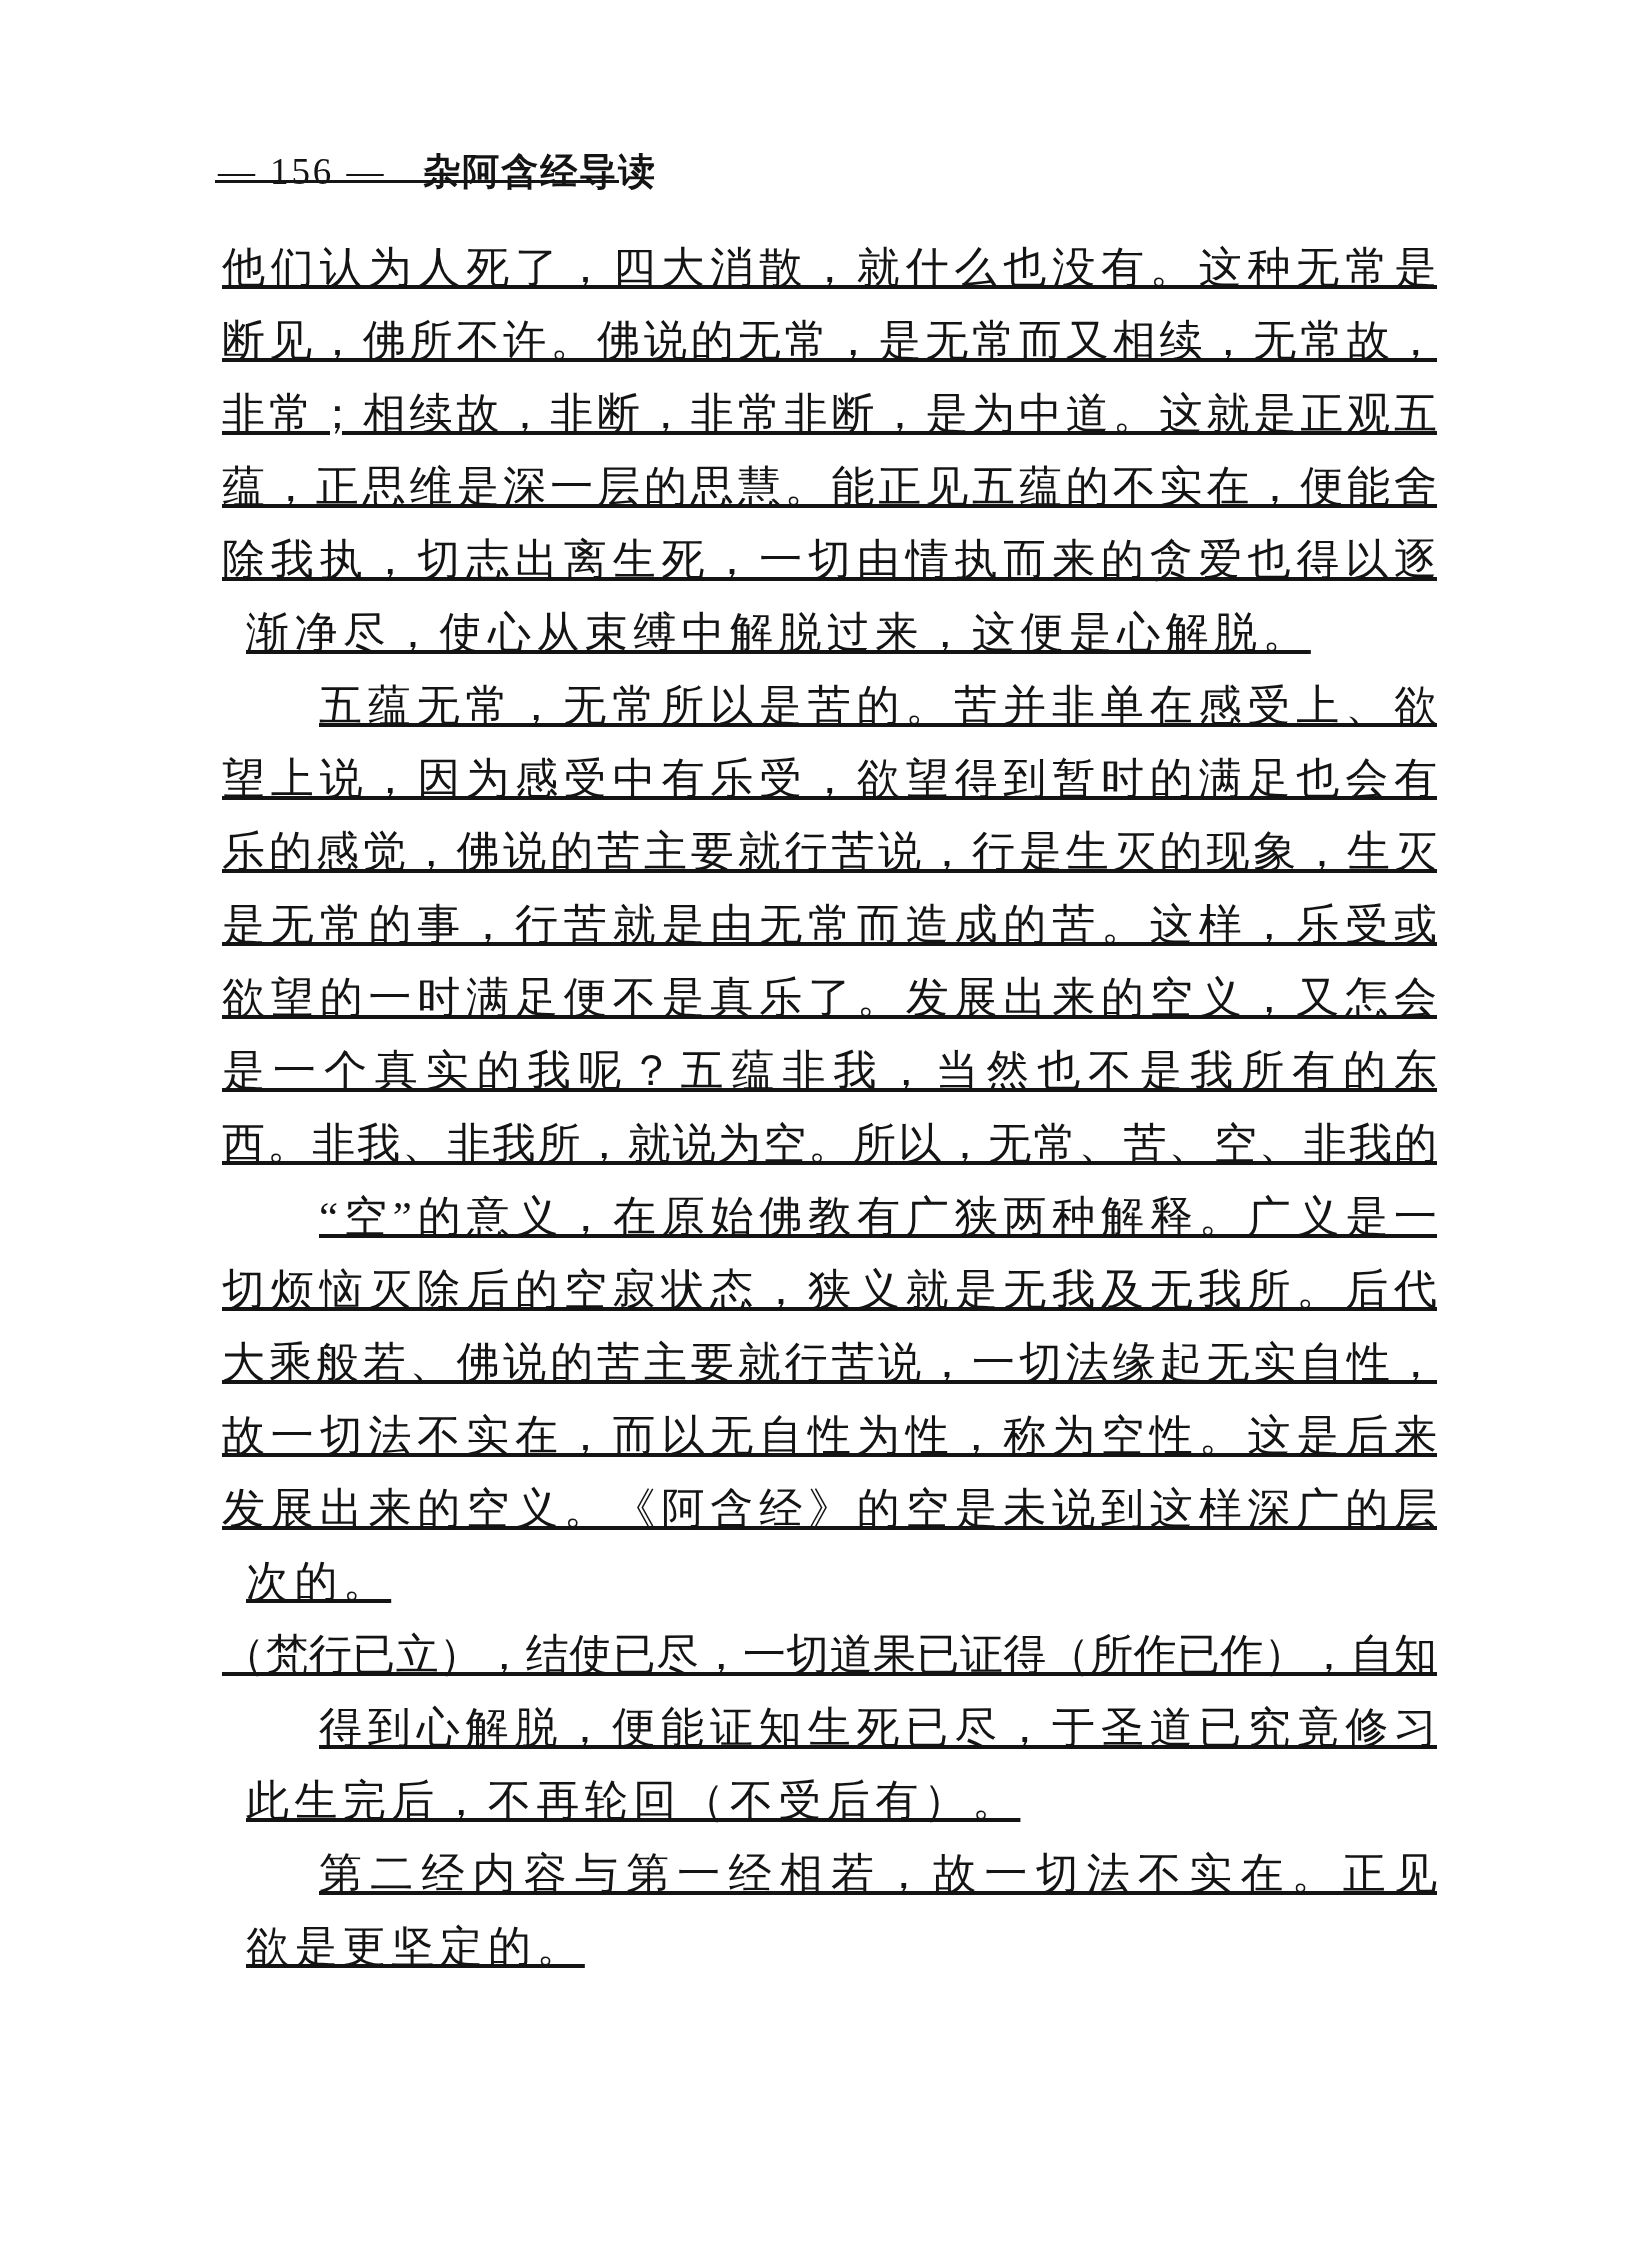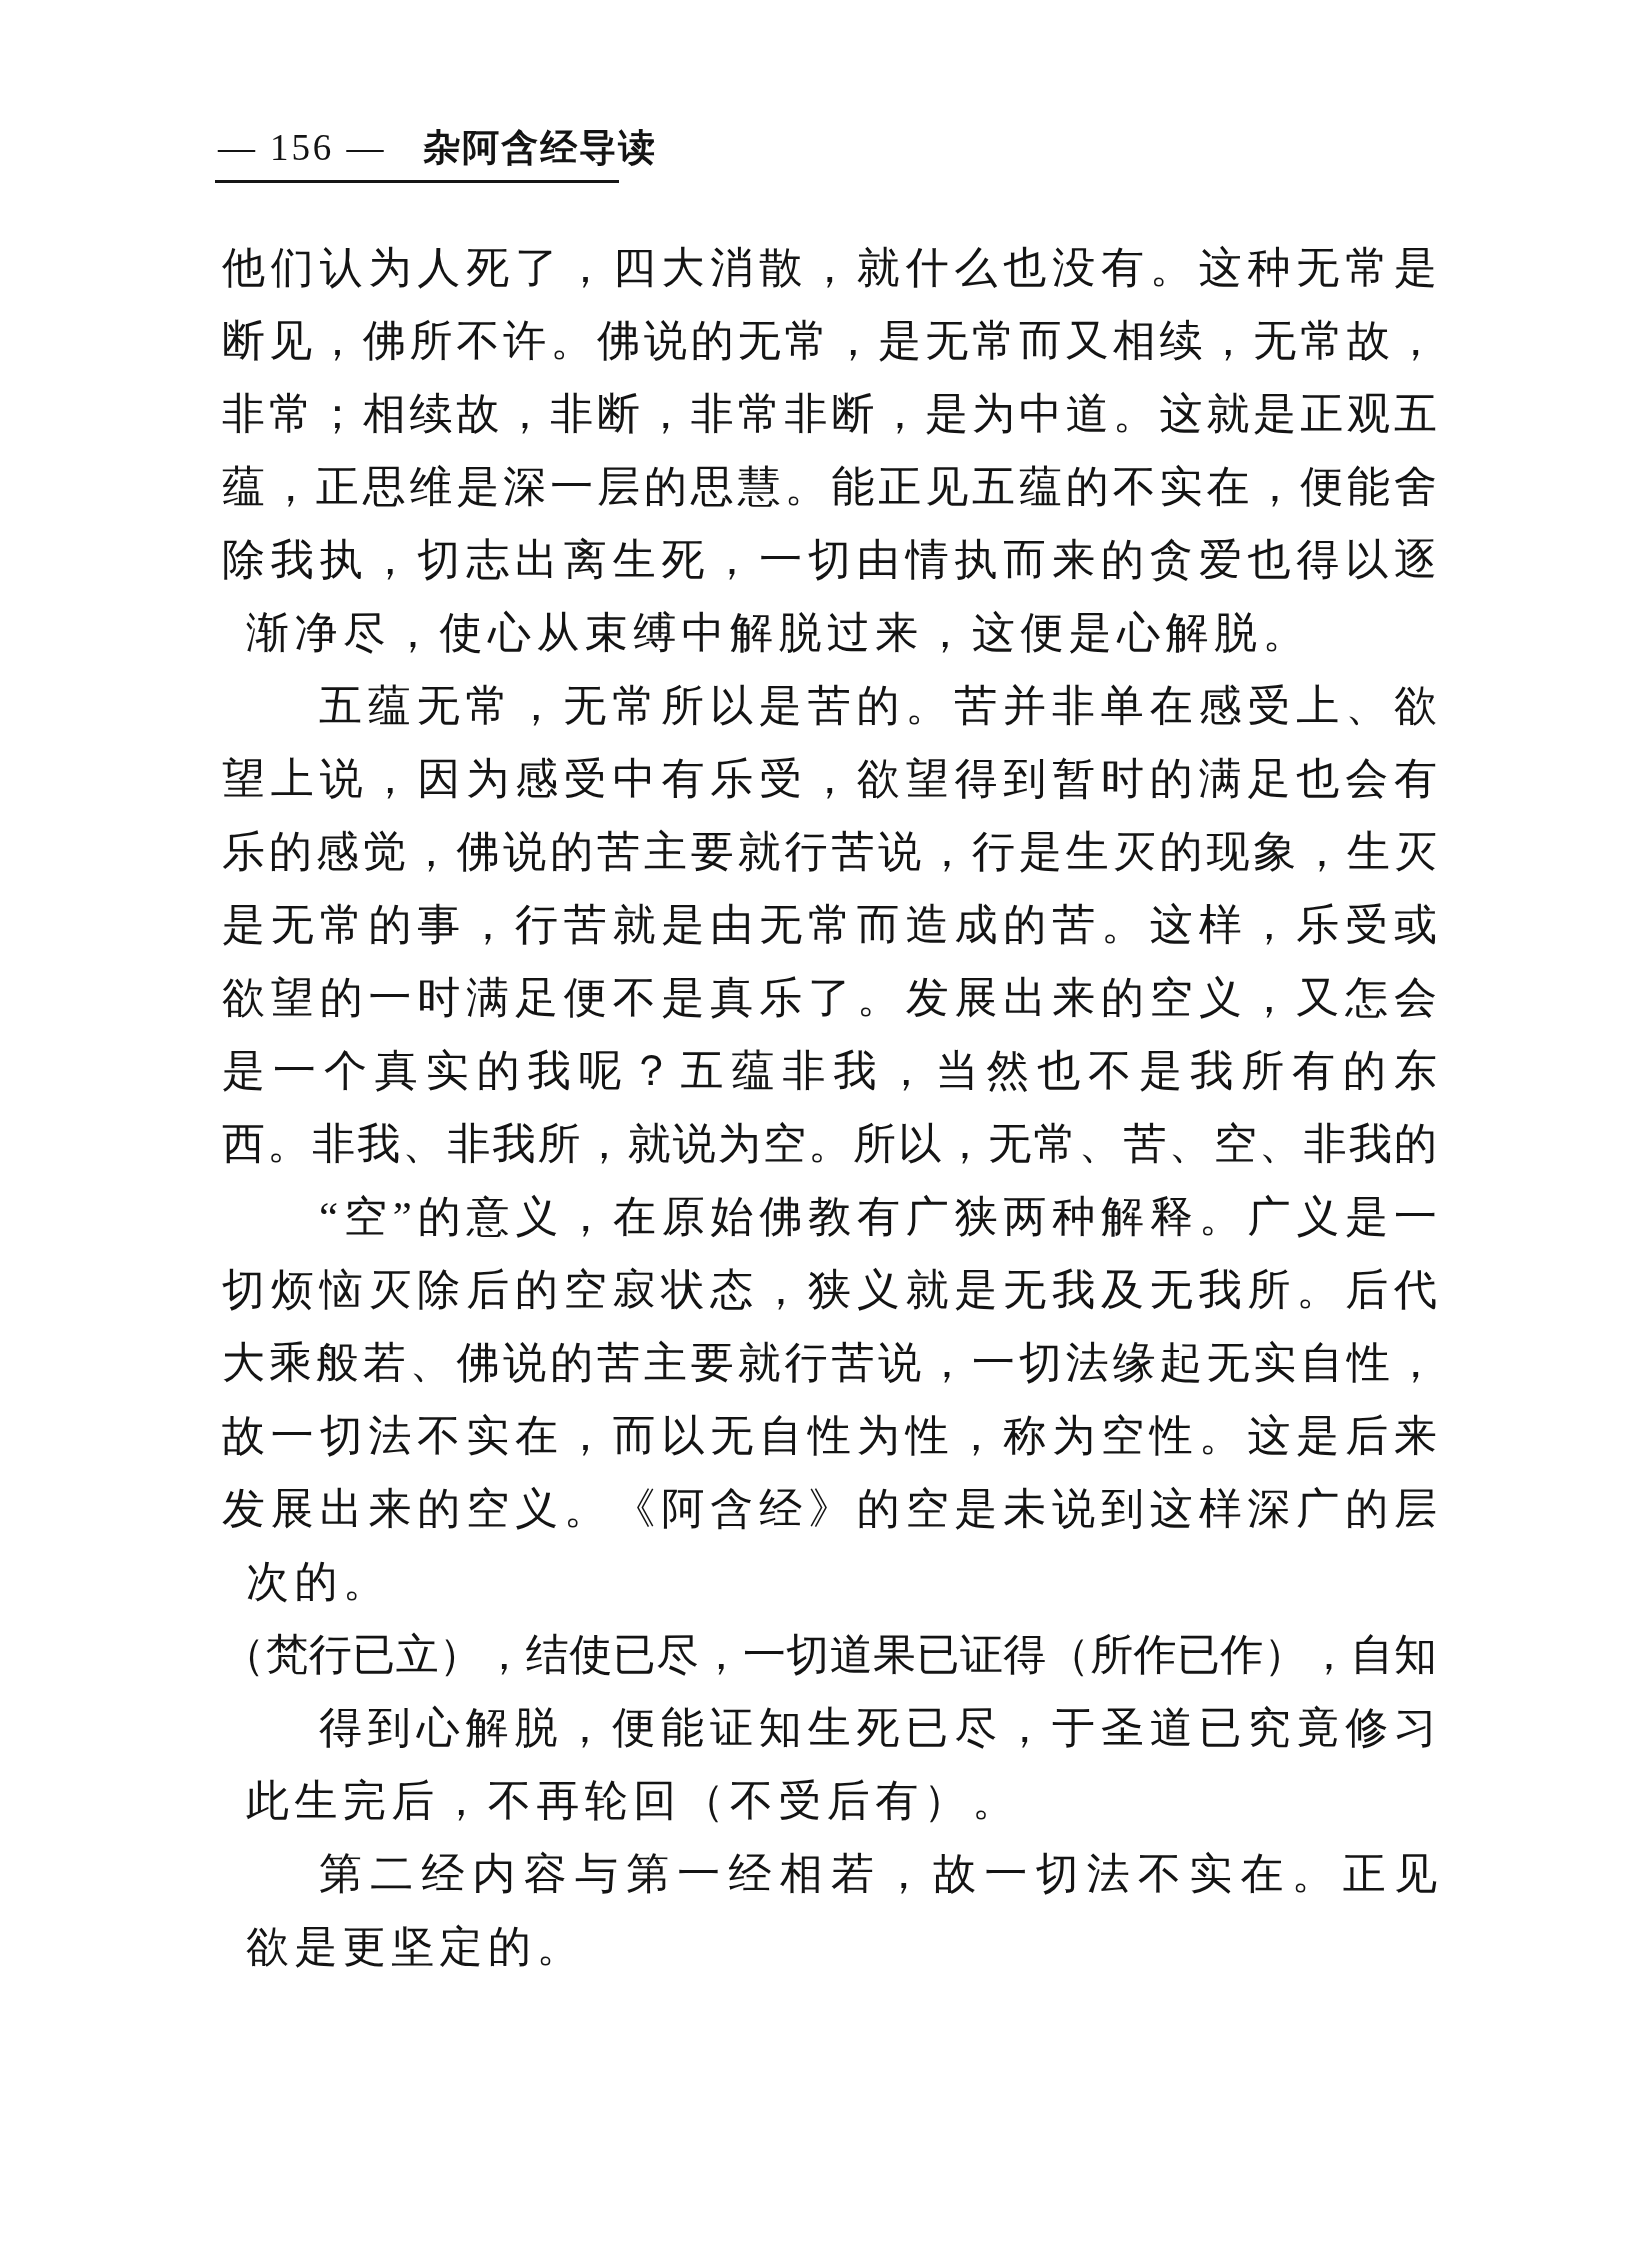--- a/index.html
+++ b/index.html
@@ -22,39 +22,41 @@
     left: 218px;
     top: 125px;
     display: flex;
     align-items: baseline;
     font-size: 37px;
     line-height: 45px;
     white-space: pre;
   }
   .running-head .page-no {
     letter-spacing: 2.9px;
+    margin-top: 24px;
   }
   .running-head .book-title {
     margin-left: 37px;
     letter-spacing: 2px;
     font-weight: 600;
   }
   .head-rule {
     position: absolute;
     left: 215px;
     top: 180px;
     width: 404px;
     height: 2.9px;
     background: #161616;
   }
   .text-body {
     position: absolute;
     left: 222px;
     top: 231px;
     width: 1215px;
+    text-decoration: underline;
   }
   .paragraph {
     margin: 0;
     padding: 0;
   }
   .line {
     height: 73px;
     line-height: 73px;
     font-size: 43px;
     text-align: justify;

